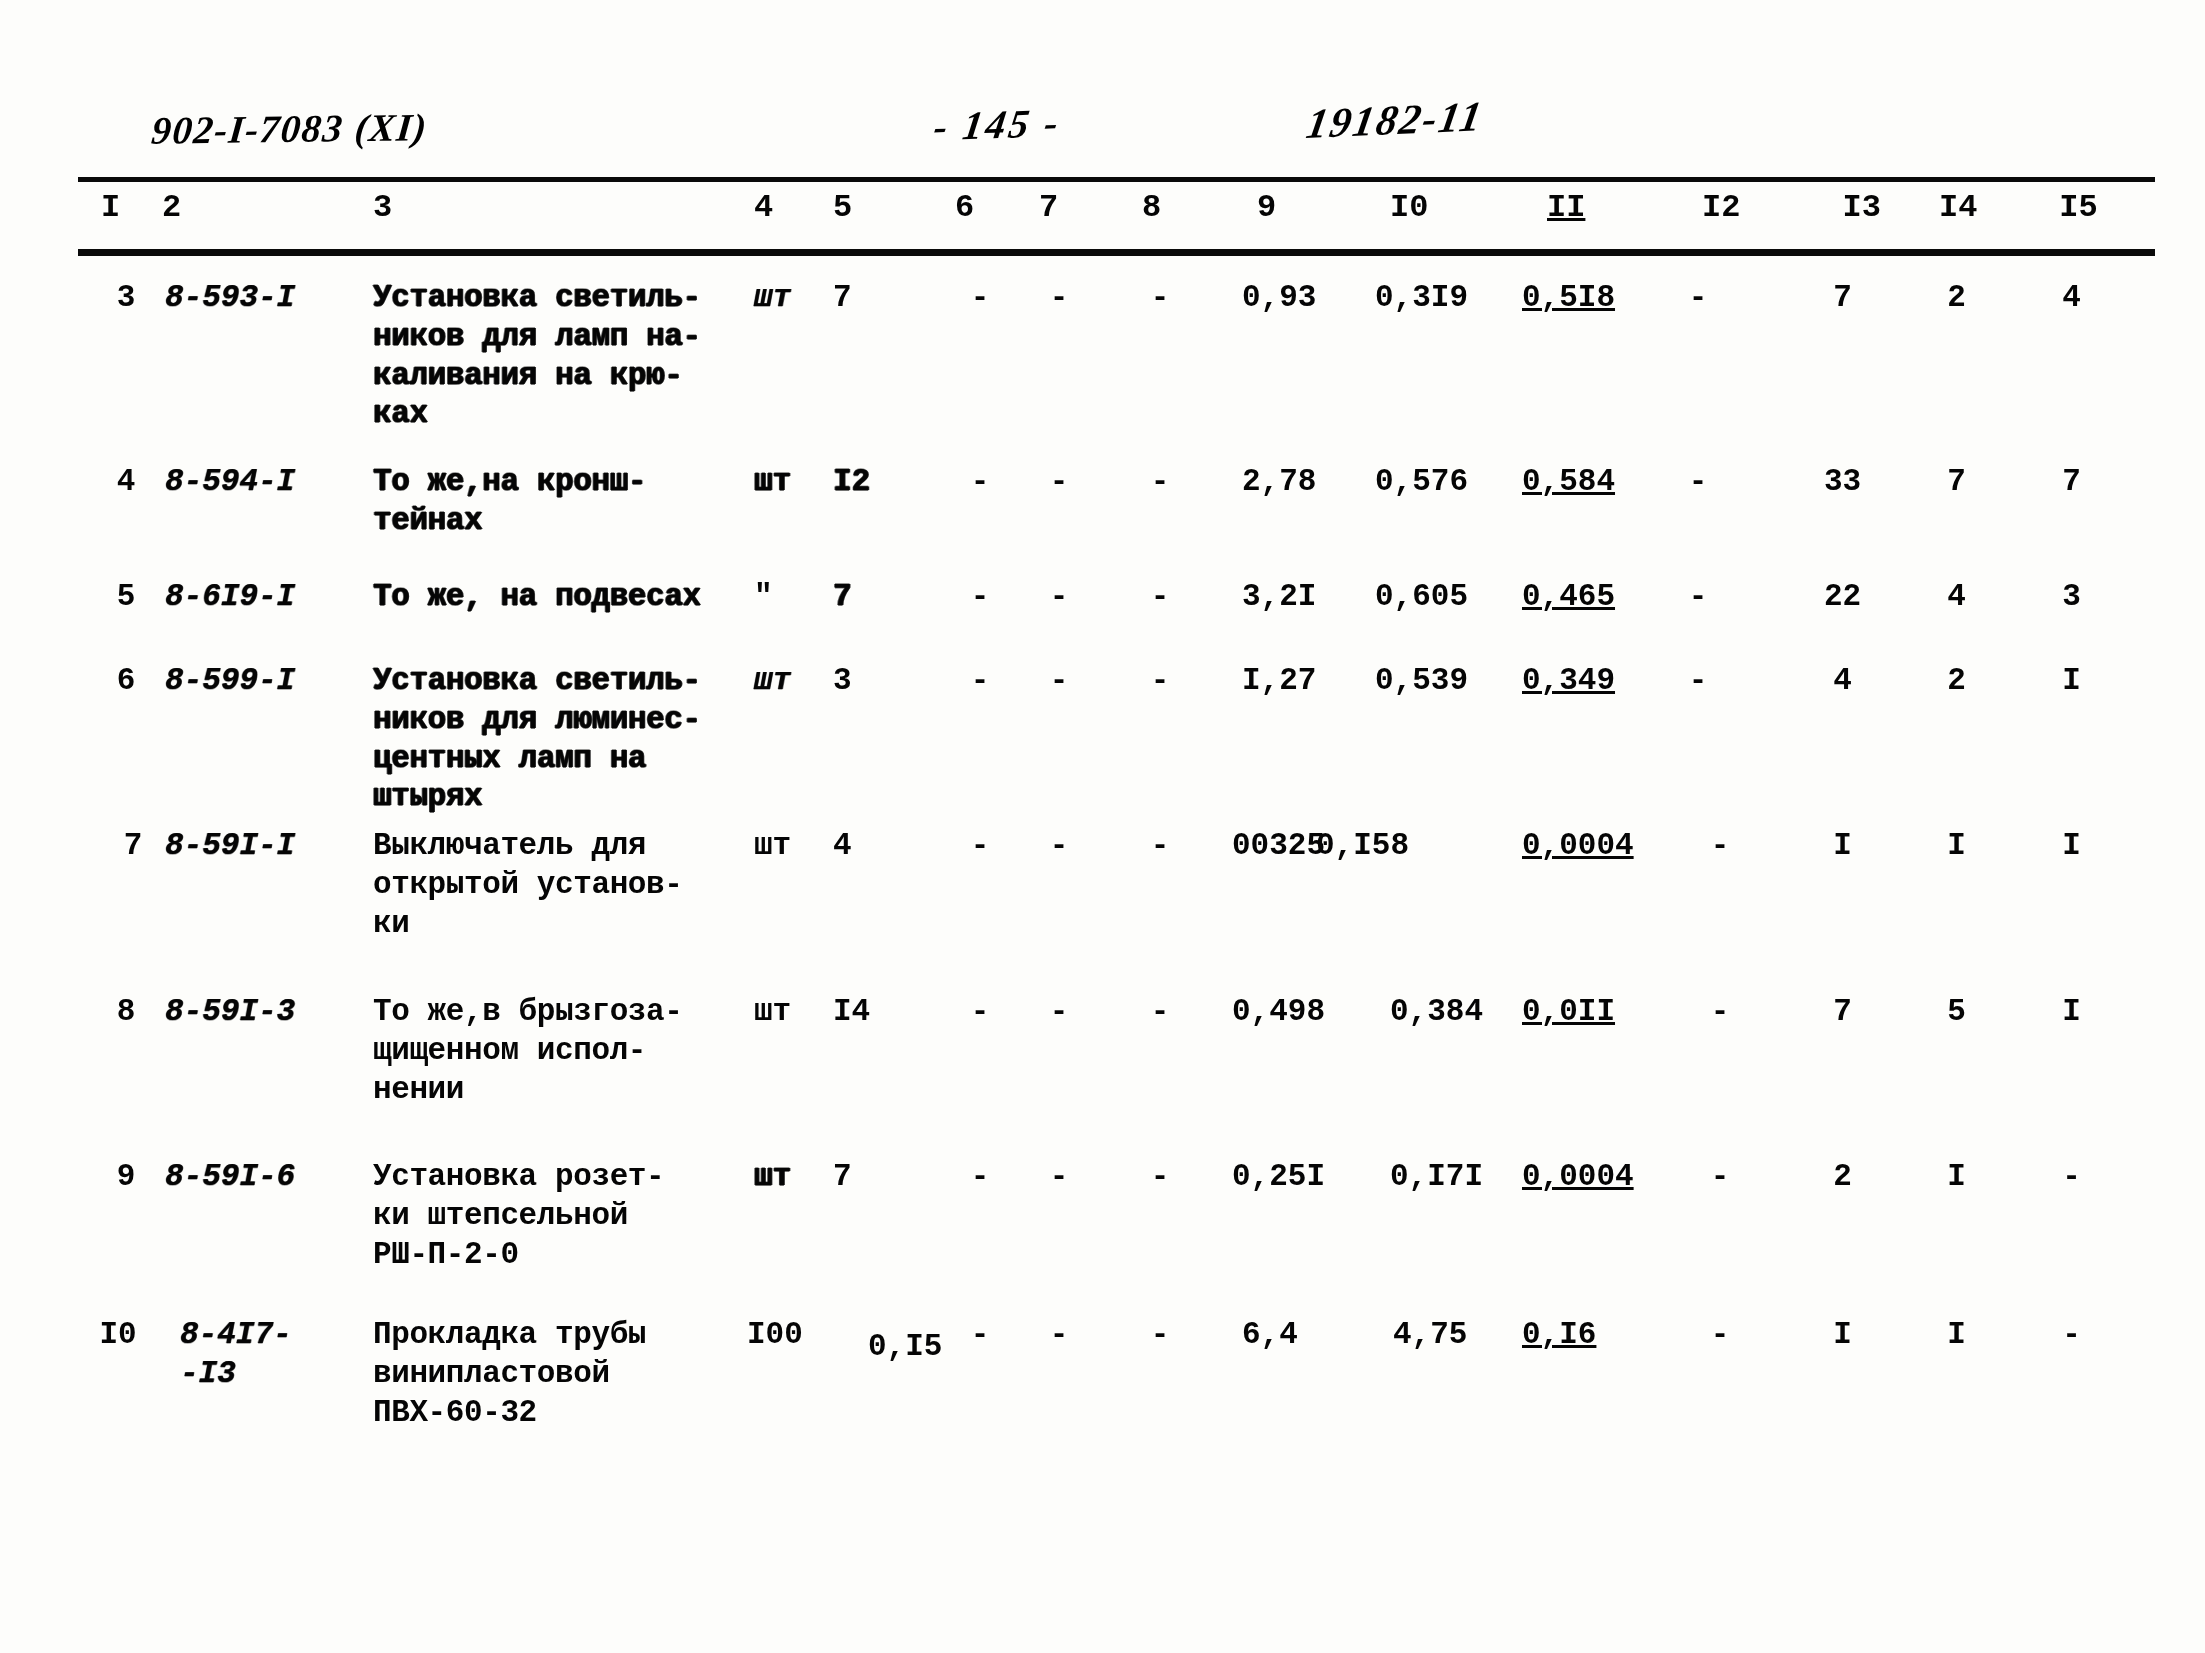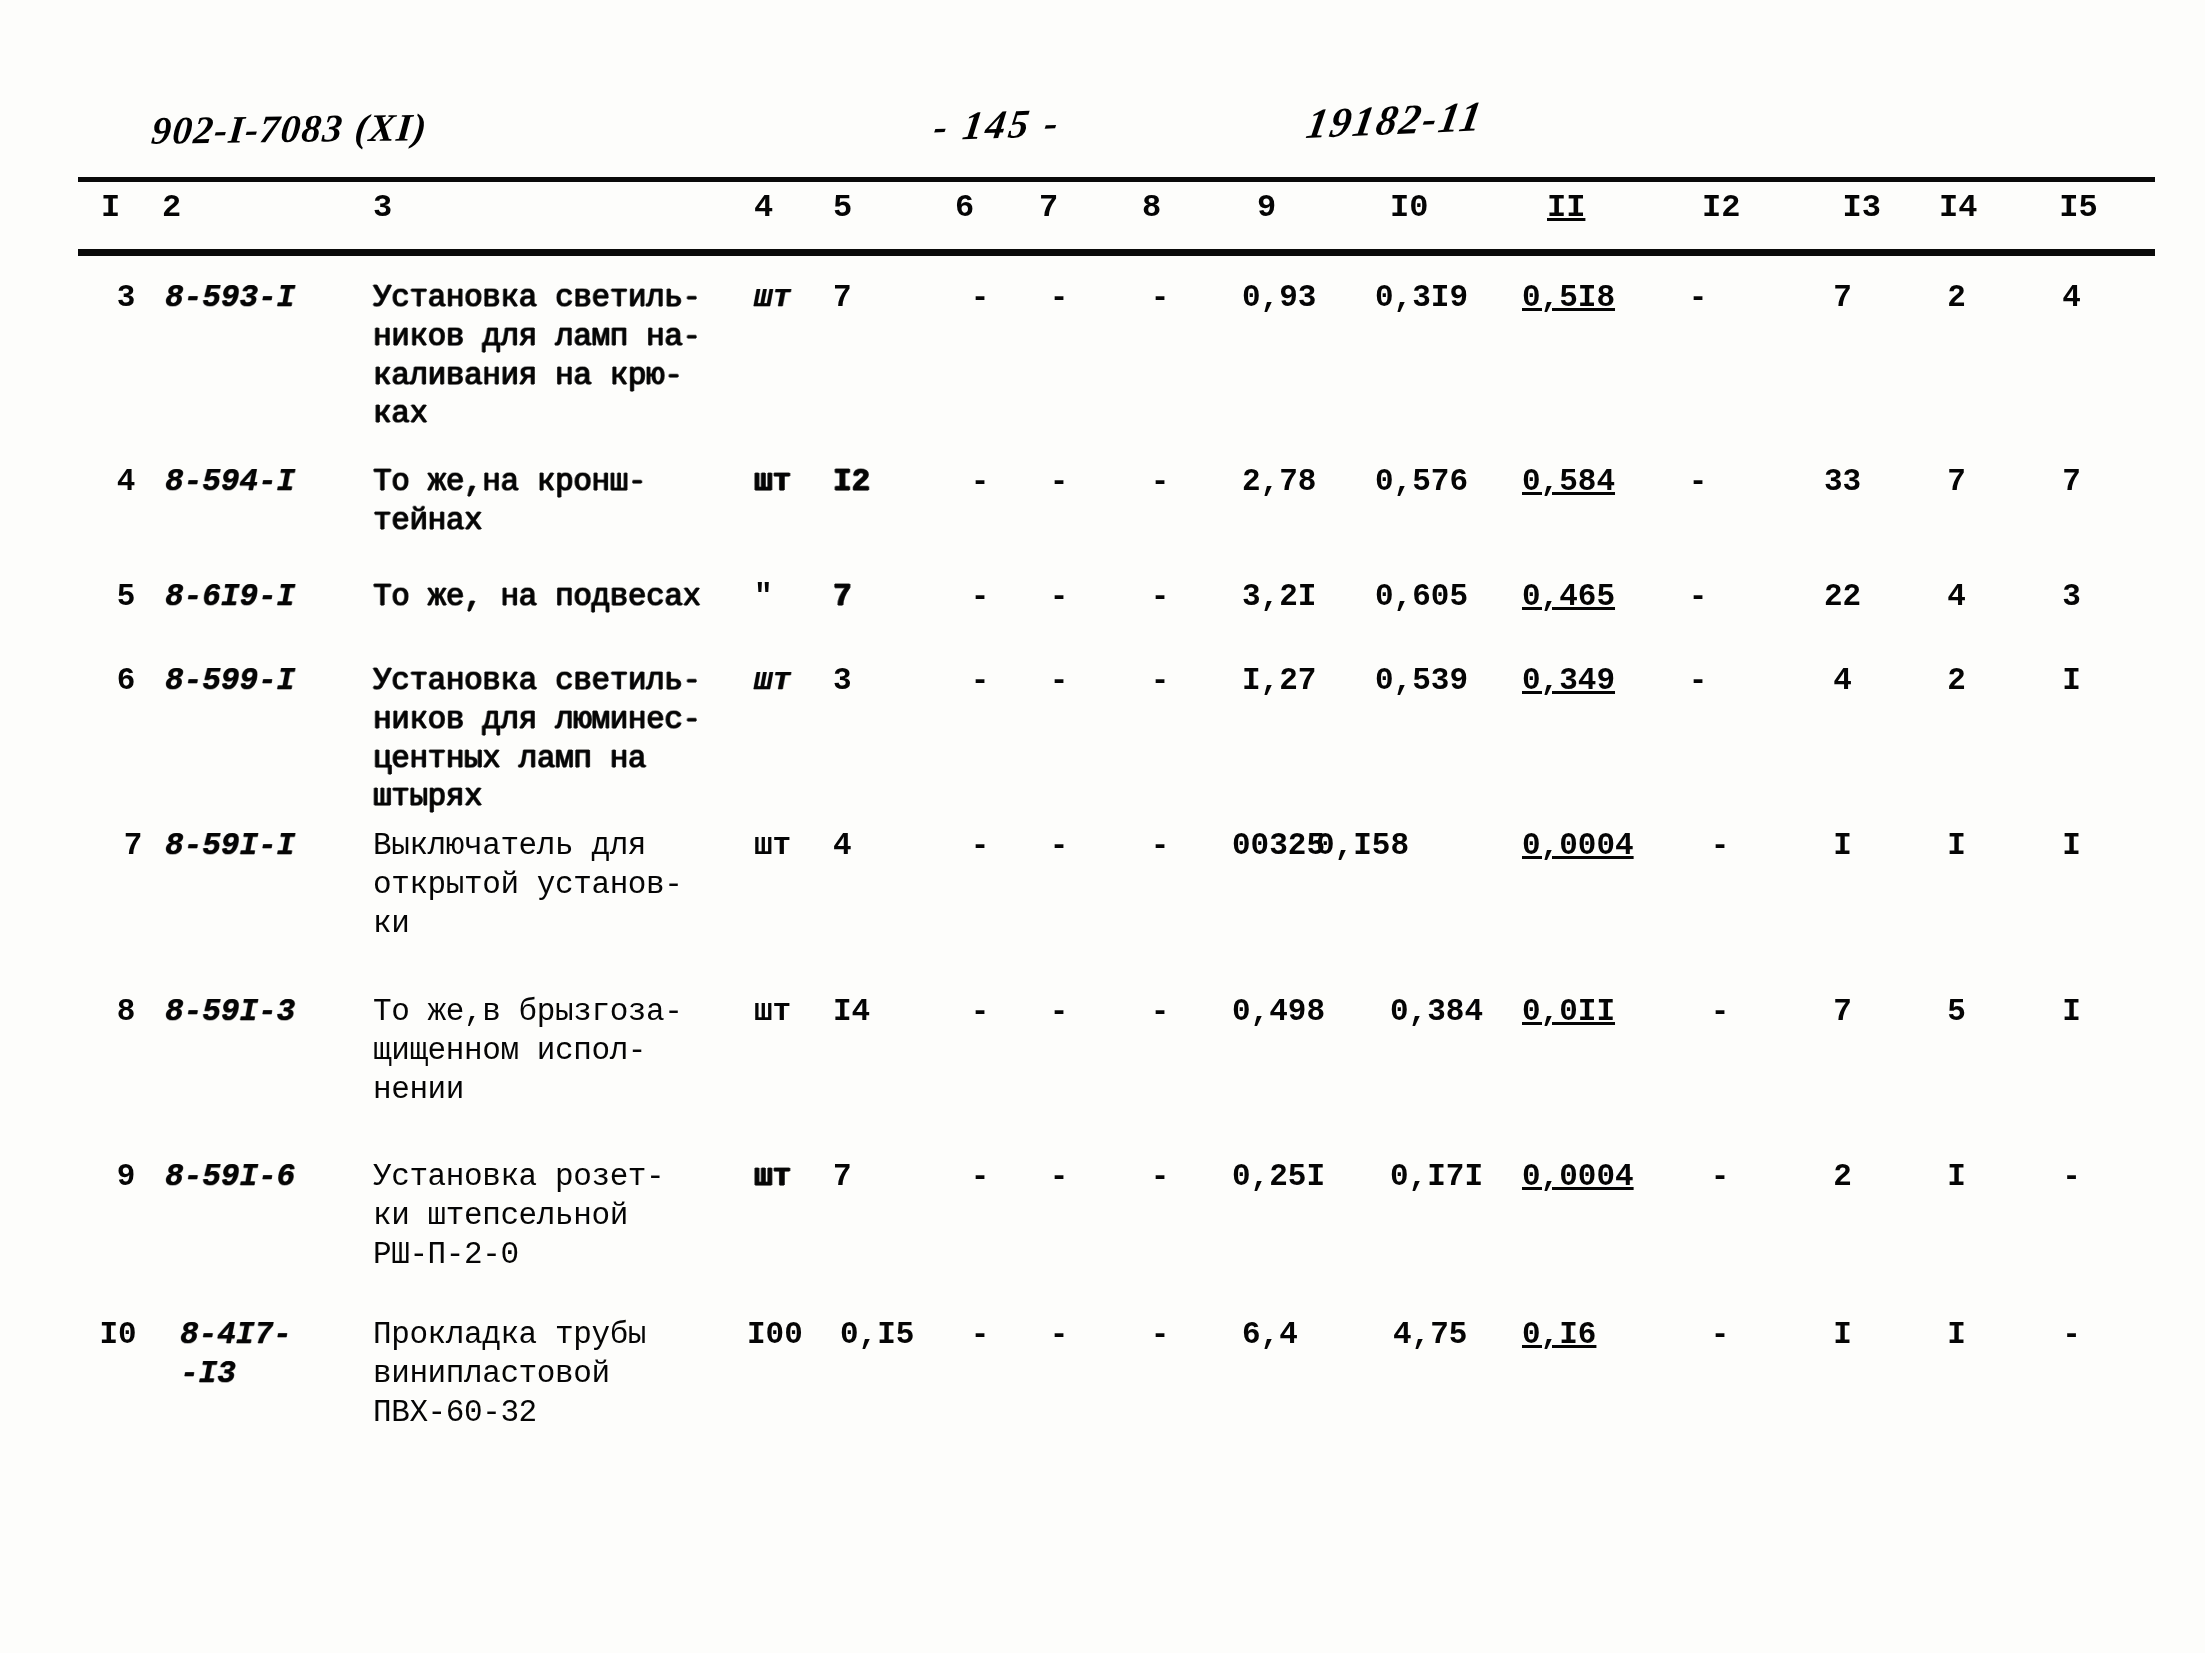--- a/index.html
+++ b/index.html
@@ -132,21 +132,21 @@
   .col-head-row .c15 { left: 2050px; width: 57px; text-align: center; }
 
   .row {
     position: absolute;
     left: 0;
     width: 2205px;
   }
 
   
   .desc {
-    font-weight: 400;
+    font-weight: 700;
     letter-spacing: -0.4px;
   }
   .smudge {
     text-shadow:
       0.6px 0 0 rgba(0,0,0,0.55),
       -0.6px 0 0 rgba(0,0,0,0.35),
       0 0.6px 0 rgba(0,0,0,0.30);
     font-style: italic;
   }
   .heavy {
@@ -332,21 +332,21 @@
   </div>
 
   <div class="row" style="top:1316px;">
     <div class="cell c1" style="left:93px;">I0</div>
     <div class="cell c2 smudge" style="left:180px;">8-4I7-
 -I3</div>
     <div class="cell c3 desc">Прокладка трубы
 винипластовой
 ПВХ-60-32</div>
     <div class="cell c4" style="left:747px;width:93px;">I00</div>
-    <div class="cell c5" style="left:840px;">0,I5</div>
+    <div class="cell c5" style="left:868px;margin-top:12px;">0,I5</div>
     <div class="cell c6 dash">-</div>
     <div class="cell c7 dash">-</div>
     <div class="cell c8 dash">-</div>
     <div class="cell c9" style="left:1242px;">6,4</div>
     <div class="cell c10" style="left:1393px;">4,75</div>
     <div class="cell c11">0,I6</div>
     <div class="cell c12 dash" style="left:1695px;">-</div>
     <div class="cell c13">I</div>
     <div class="cell c14">I</div>
     <div class="cell c15 dash">-</div>

